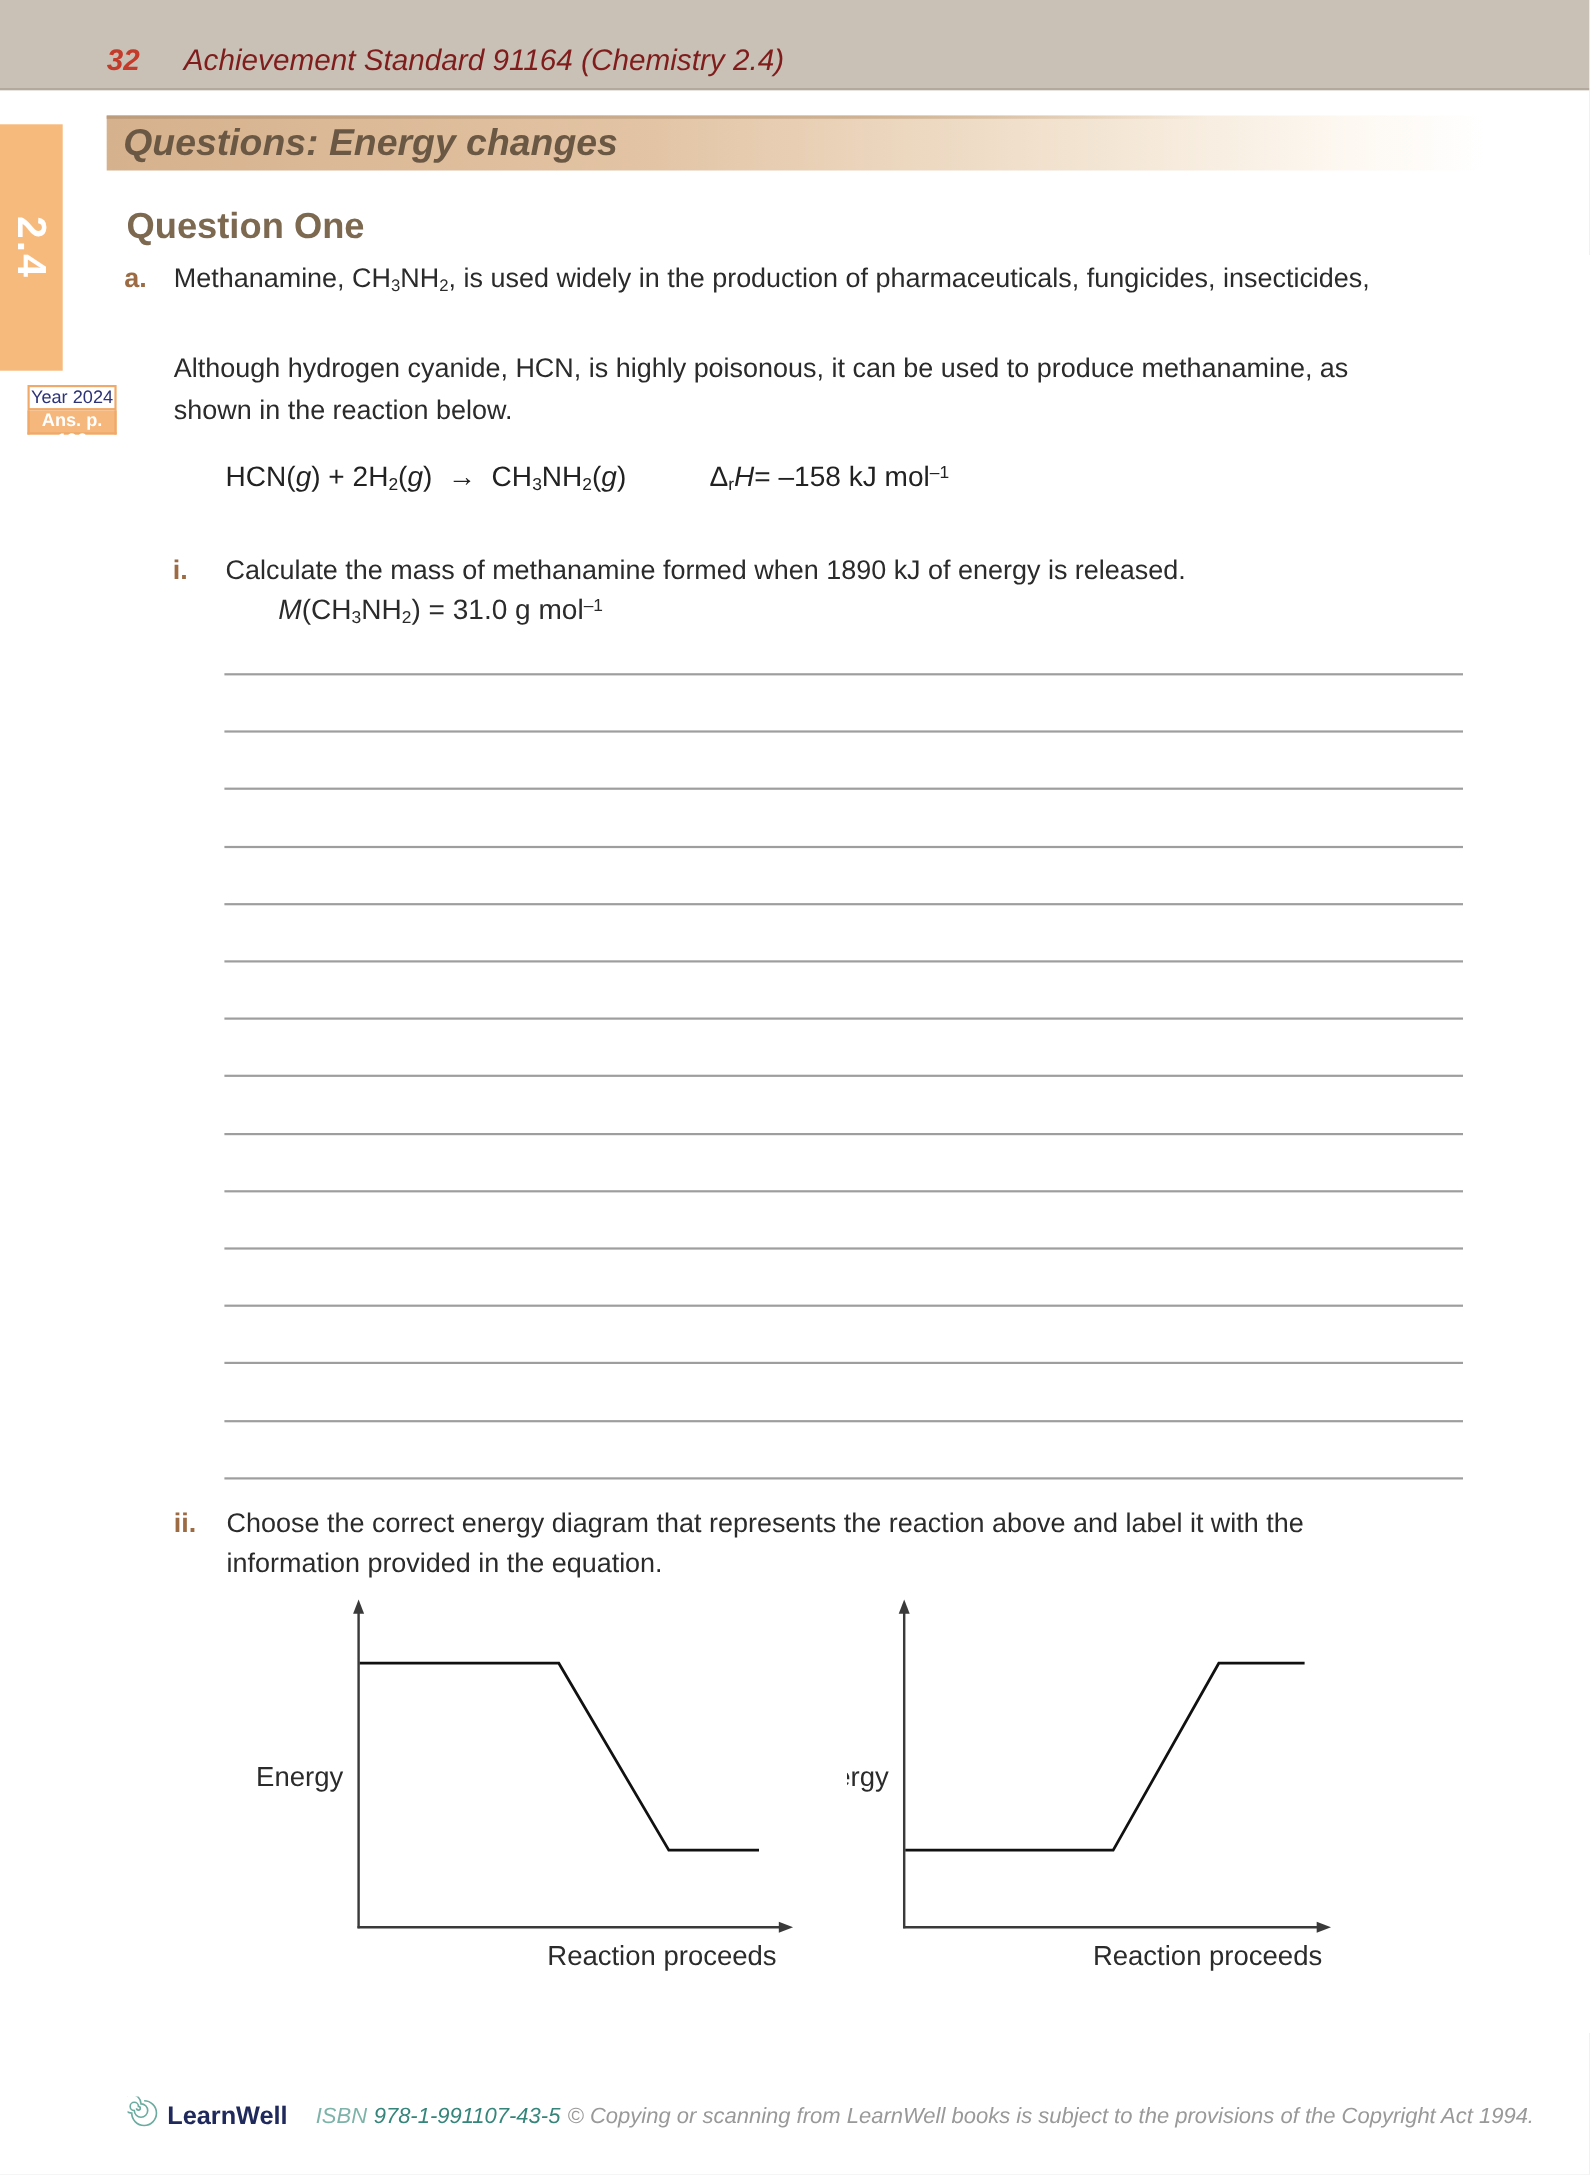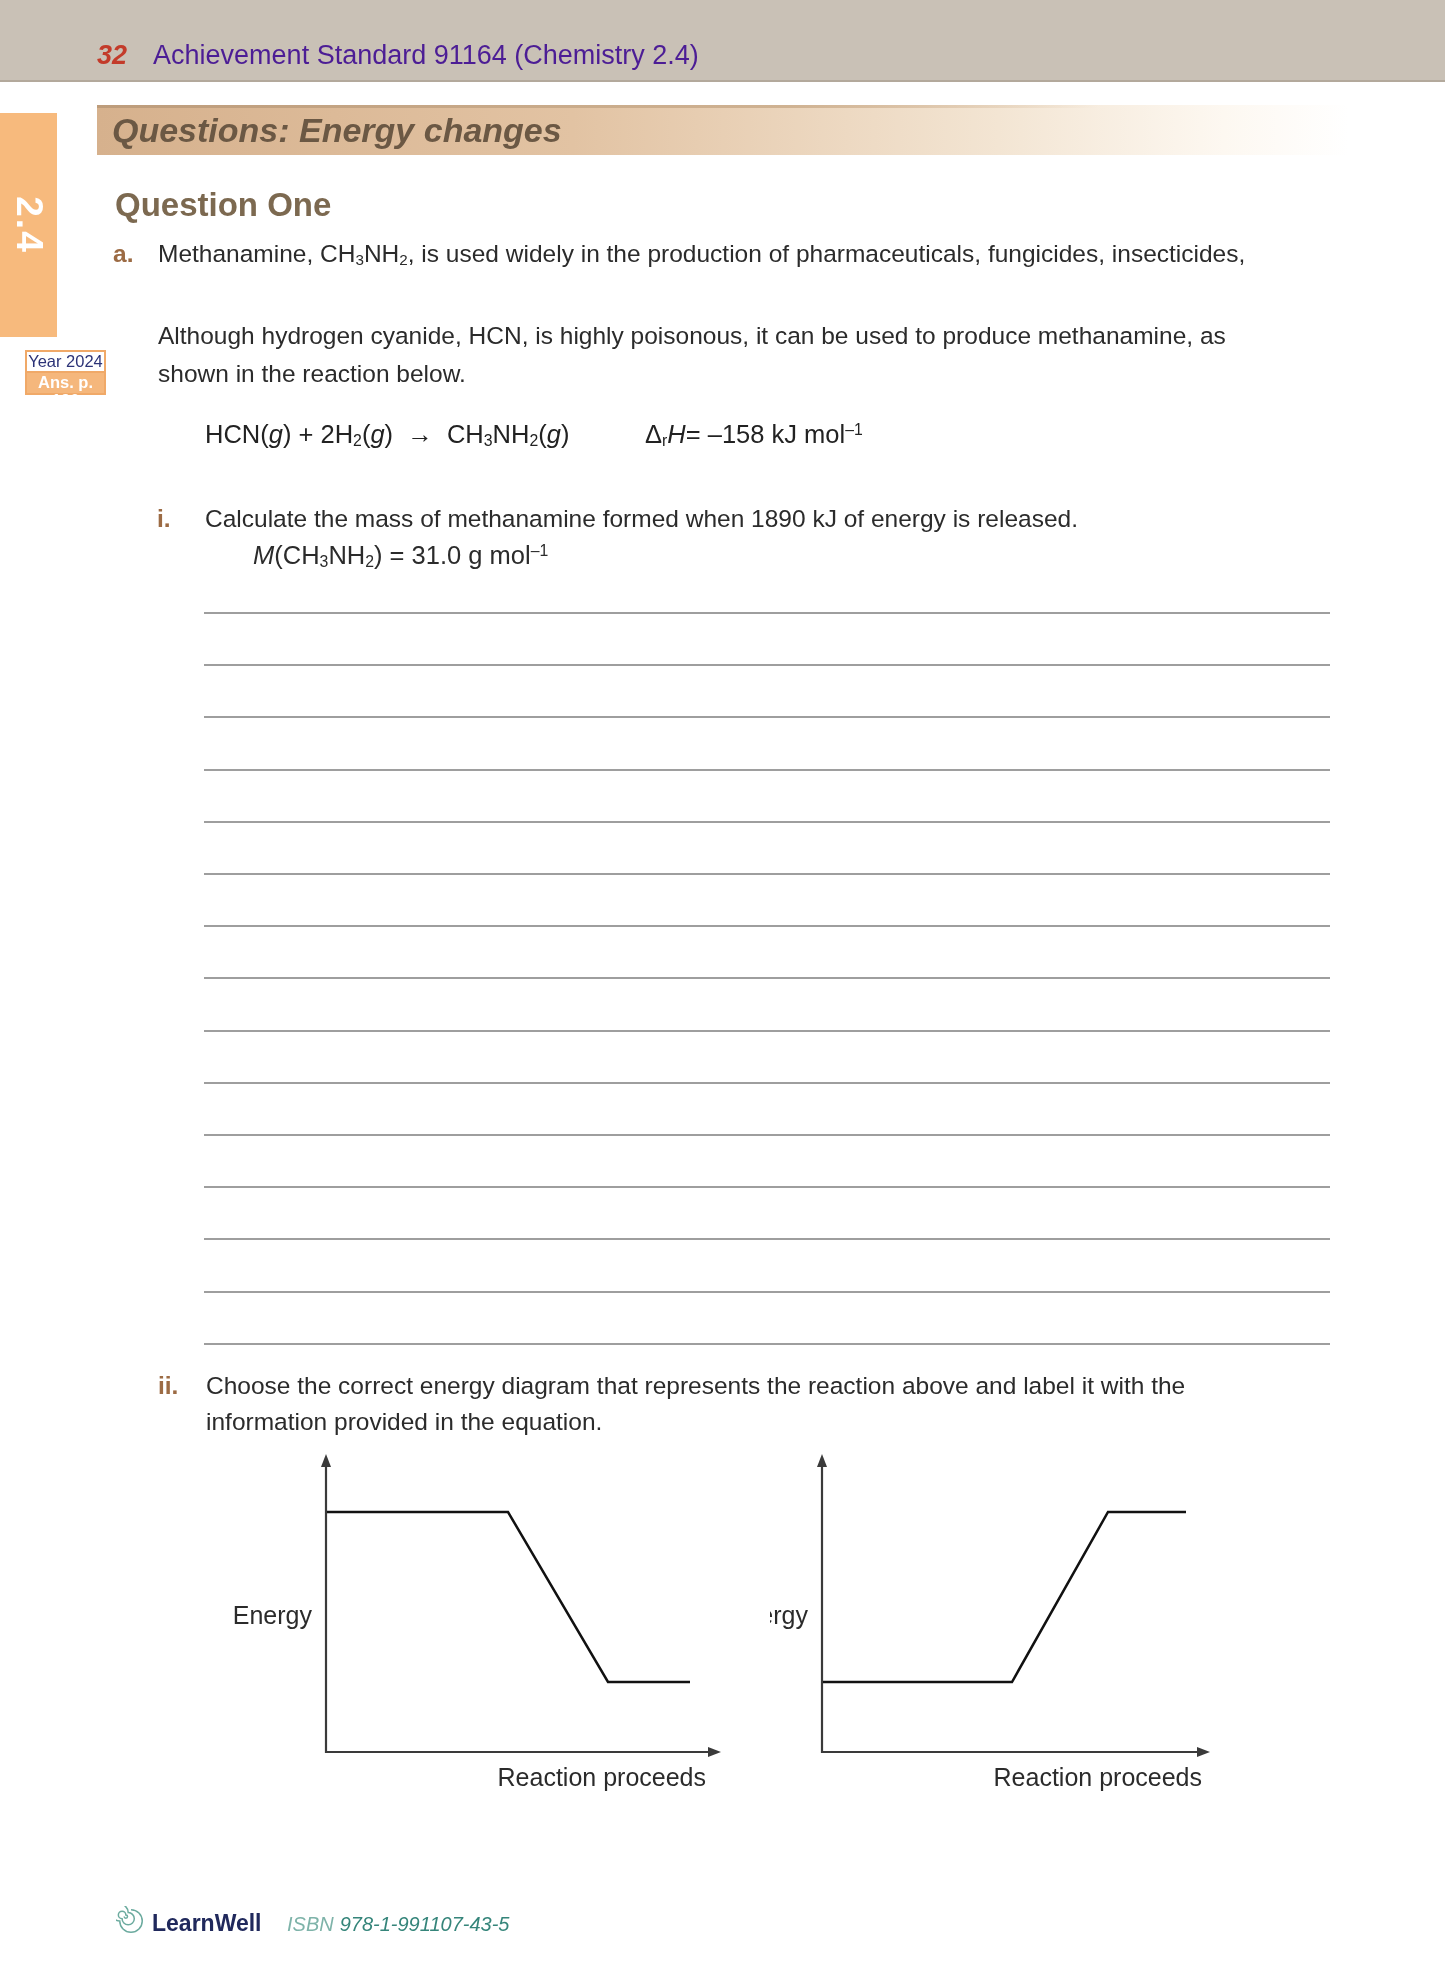--- a/index.html
+++ b/index.html
@@ -8,21 +8,21 @@
     background:#ffffff;overflow:hidden;
     font-family:"Liberation Sans", sans-serif;color:#2b2b2b;
   }
   
   .top-band{
     position:absolute;left:0;top:0;width:1445px;height:82px;
     background:#c9c1b6;border-bottom:2px solid #b3a99c;box-sizing:border-box;
   }
   .top-band-inner{position:absolute;left:97px;top:40px;white-space:nowrap;}
   .page-num{font-style:italic;font-weight:bold;font-size:27px;color:#c33b2a;margin-right:26px;}
-  .page-title{font-size:27px;color:#4c1d95;}
+  .page-title{font-style:italic;font-size:27px;color:#7f1d1d;margin-left:14px;}
   
   .tab24{
     position:absolute;left:0;top:113px;width:57px;height:224px;background:#f7ba7d;
     display:flex;align-items:center;justify-content:center;
   }
   .tab24 span{
     transform:rotate(90deg);color:#ffffff;font-weight:bold;font-size:37px;letter-spacing:2px;
   }
   
   .banner{
@@ -150,15 +150,16 @@
     <text x="808" y="1624" text-anchor="end">Energy</text>
     <text x="1202" y="1786" text-anchor="end">Reaction proceeds</text>
   </svg>
 
   <div class="footer">
     <svg class="logo" width="30" height="30" viewBox="0 0 32 32">
       <path d="M16 4 a12 12 0 1 1 -12 12 a9 9 0 1 1 9 -9 a6.5 6.5 0 1 1 -6.5 6.5 a4 4 0 1 1 4 -4 a1.8 1.8 0 1 1 -1.8 1.8" fill="none" stroke="#6cab9f" stroke-width="1.6"></path>
     </svg>
     <span class="brand">LearnWell</span>
     <span class="isbn"><span class="lbl">ISBN</span><span>978-1-991107-43-5</span></span>
+    <span class="copyright">© Copying or scanning from LearnWell books is subject to the provisions of the Copyright Act 1994.</span>
   </div>
 
 </div>
 
 </body></html>

